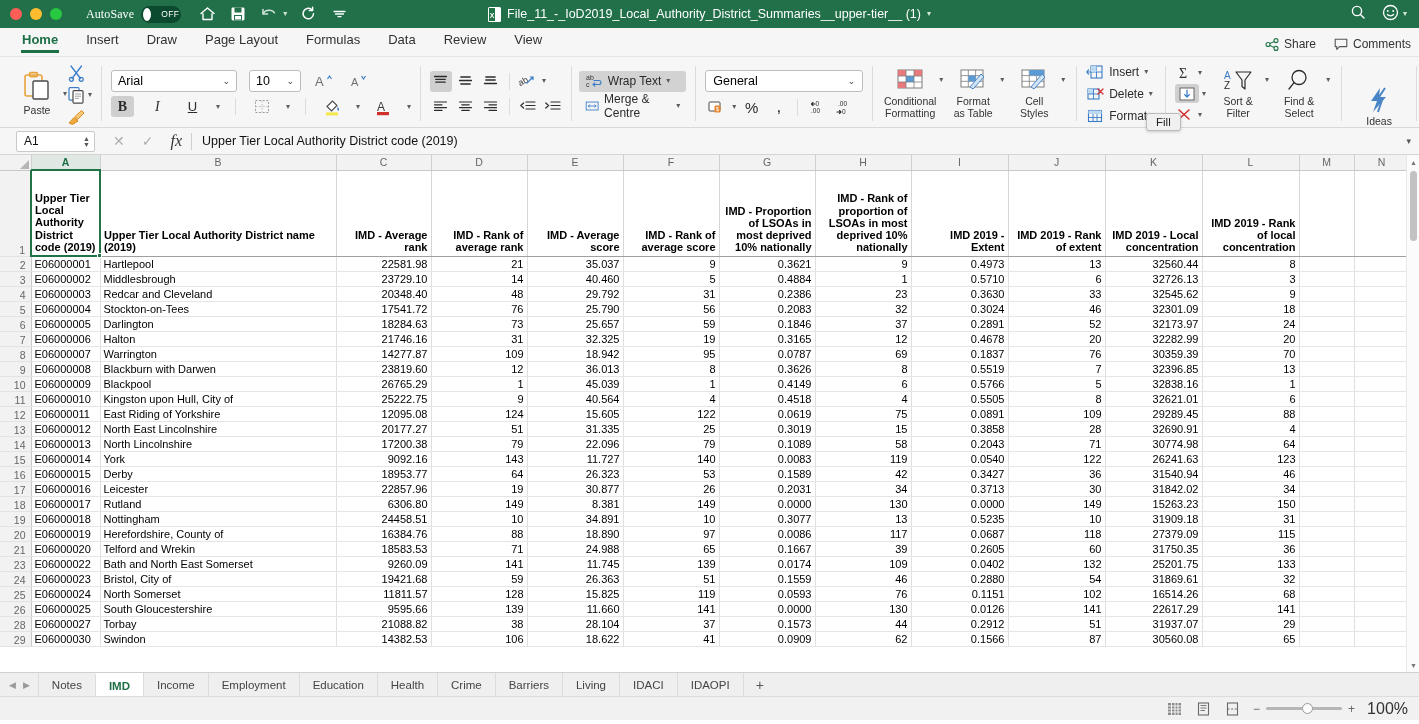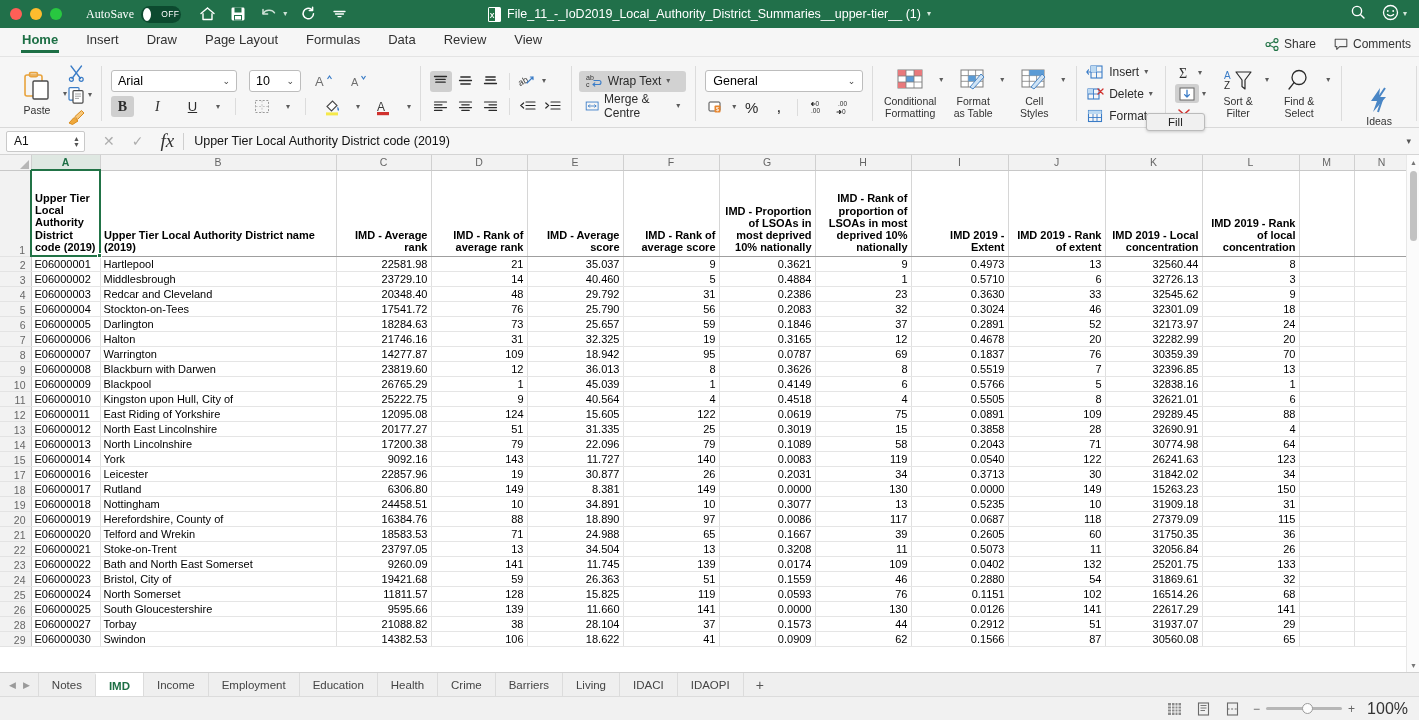--- a/index.html
+++ b/index.html
@@ -120,37 +120,37 @@
   .bigbtn.dis .lbl { color: #a5a5a5; }
 
   .cells-rows { display: flex; flex-direction: column; gap: 1px; justify-content: center; }
   .cellrow { display: flex; align-items: center; gap: 5px; height: 21px; font-size: 12px; color: #2b2b2b; }
 
   .edit-rows { display: flex; flex-direction: column; gap: 1px; justify-content: center; }
   .editrow { display: flex; align-items: center; gap: 3px; height: 20px; }
 
   .tooltip {
     position: absolute; background: #f0f0f0; border: 1px solid #bbb; border-radius: 3px;
-    font-size: 11.5px; color: #222; padding: 2px 21px; box-shadow: 0 1px 3px rgba(0,0,0,.18);
+    font-size: 11.5px; color: #222; padding: 2px 9px; box-shadow: 0 1px 3px rgba(0,0,0,.18);
     left: 1146px; top: 56px; z-index: 30;
   }
 
   
   .formulabar {
     height: 27px; background: #f6f6f6; display: flex; align-items: center;
     border-bottom: 1px solid #d4d4d4;
   }
   .namebox {
-    width: 79px; height: 21px; margin-left: 6px; background: #fff; border: 1px solid #c9c9c9;
+    width: 79px; height: 21px; margin-left: 16px; background: #fff; border: 1px solid #c9c9c9;
     border-radius: 2px; display: flex; align-items: center; justify-content: space-between;
     padding: 0 4px 0 7px; font-size: 12px; color: #111;
   }
   .spin { display: flex; flex-direction: column; gap: 1px; line-height: 5px; font-size: 7px; color: #555; }
   .fb-icons { display: flex; align-items: center; gap: 17px; margin-left: 18px; font-size: 14px; color: #adadad; }
-  .fx { font-family: "Liberation Serif", serif; font-style: italic; color: #333; font-size: 19px; }
+  .fx { font-family: "Liberation Serif", serif; font-style: italic; color: #333; font-size: 16px; }
   .fb-divider { width: 1px; height: 17px; background: #cfcfcf; margin-left: 9px; }
   .fb-content { font-size: 12.5px; color: #111; margin-left: 10px; }
   .fb-right { margin-left: auto; margin-right: 8px; font-size: 9px; color: #555; }
 
   
   .gridwrap { position: relative; height: 517px; background: #fff; overflow: hidden; }
   table.grid { border-collapse: collapse; table-layout: fixed; }
   table.grid td, table.grid th { padding: 0; }
 
   .colhdr-row th {
@@ -1009,20 +1009,37 @@
           <td class="datacell right">0.0083</td>
           <td class="datacell right">119</td>
           <td class="datacell right">0.0540</td>
           <td class="datacell right">122</td>
           <td class="datacell right">26241.63</td>
           <td class="datacell right">123</td>
           <td class="datacell"></td>
           <td class="datacell"></td>
         </tr>
         <tr>
+          <td class="rowhdr">16</td>
+          <td class="datacell left">E06000015</td>
+          <td class="datacell left">Derby</td>
+          <td class="datacell right">18953.77</td>
+          <td class="datacell right">64</td>
+          <td class="datacell right">26.323</td>
+          <td class="datacell right">53</td>
+          <td class="datacell right">0.1589</td>
+          <td class="datacell right">42</td>
+          <td class="datacell right">0.3427</td>
+          <td class="datacell right">36</td>
+          <td class="datacell right">31540.94</td>
+          <td class="datacell right">46</td>
+          <td class="datacell"></td>
+          <td class="datacell"></td>
+        </tr>
+        <tr>
           <td class="rowhdr">17</td>
           <td class="datacell left">E06000016</td>
           <td class="datacell left">Leicester</td>
           <td class="datacell right">22857.96</td>
           <td class="datacell right">19</td>
           <td class="datacell right">30.877</td>
           <td class="datacell right">26</td>
           <td class="datacell right">0.2031</td>
           <td class="datacell right">34</td>
           <td class="datacell right">0.3713</td>
@@ -1094,37 +1111,20 @@
           <td class="datacell right">0.1667</td>
           <td class="datacell right">39</td>
           <td class="datacell right">0.2605</td>
           <td class="datacell right">60</td>
           <td class="datacell right">31750.35</td>
           <td class="datacell right">36</td>
           <td class="datacell"></td>
           <td class="datacell"></td>
         </tr>
         <tr>
-          <td class="rowhdr">22</td>
-          <td class="datacell left">E06000021</td>
-          <td class="datacell left">Stoke-on-Trent</td>
-          <td class="datacell right">23797.05</td>
-          <td class="datacell right">13</td>
-          <td class="datacell right">34.504</td>
-          <td class="datacell right">13</td>
-          <td class="datacell right">0.3208</td>
-          <td class="datacell right">11</td>
-          <td class="datacell right">0.5073</td>
-          <td class="datacell right">11</td>
-          <td class="datacell right">32056.84</td>
-          <td class="datacell right">26</td>
-          <td class="datacell"></td>
-          <td class="datacell"></td>
-        </tr>
-        <tr>
           <td class="rowhdr">23</td>
           <td class="datacell left">E06000022</td>
           <td class="datacell left">Bath and North East Somerset</td>
           <td class="datacell right">9260.09</td>
           <td class="datacell right">141</td>
           <td class="datacell right">11.745</td>
           <td class="datacell right">139</td>
           <td class="datacell right">0.0174</td>
           <td class="datacell right">109</td>
           <td class="datacell right">0.0402</td>

